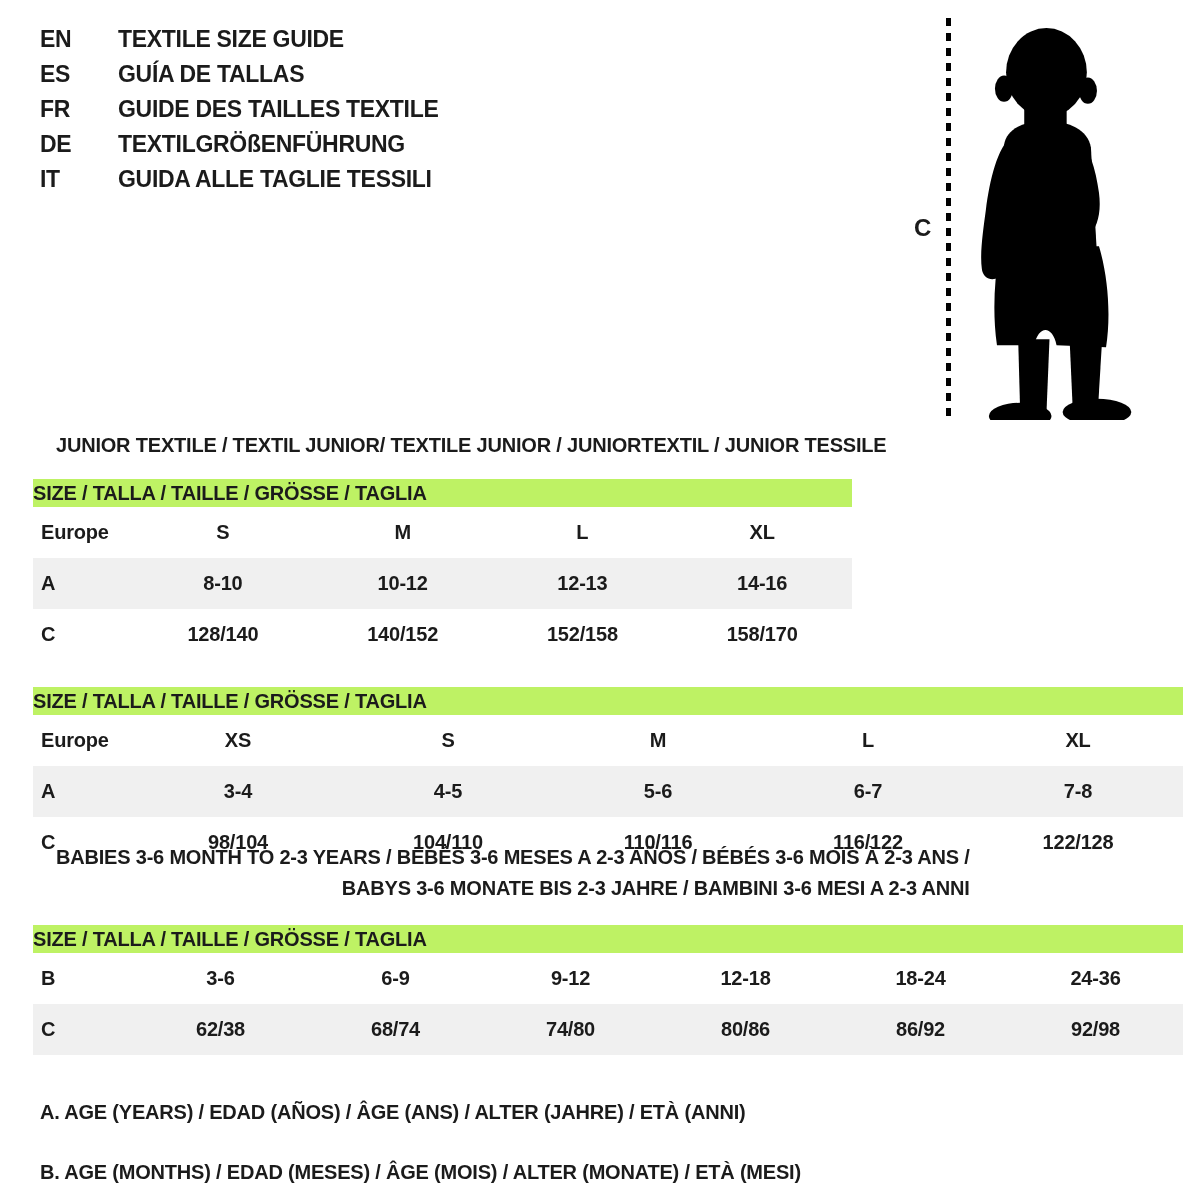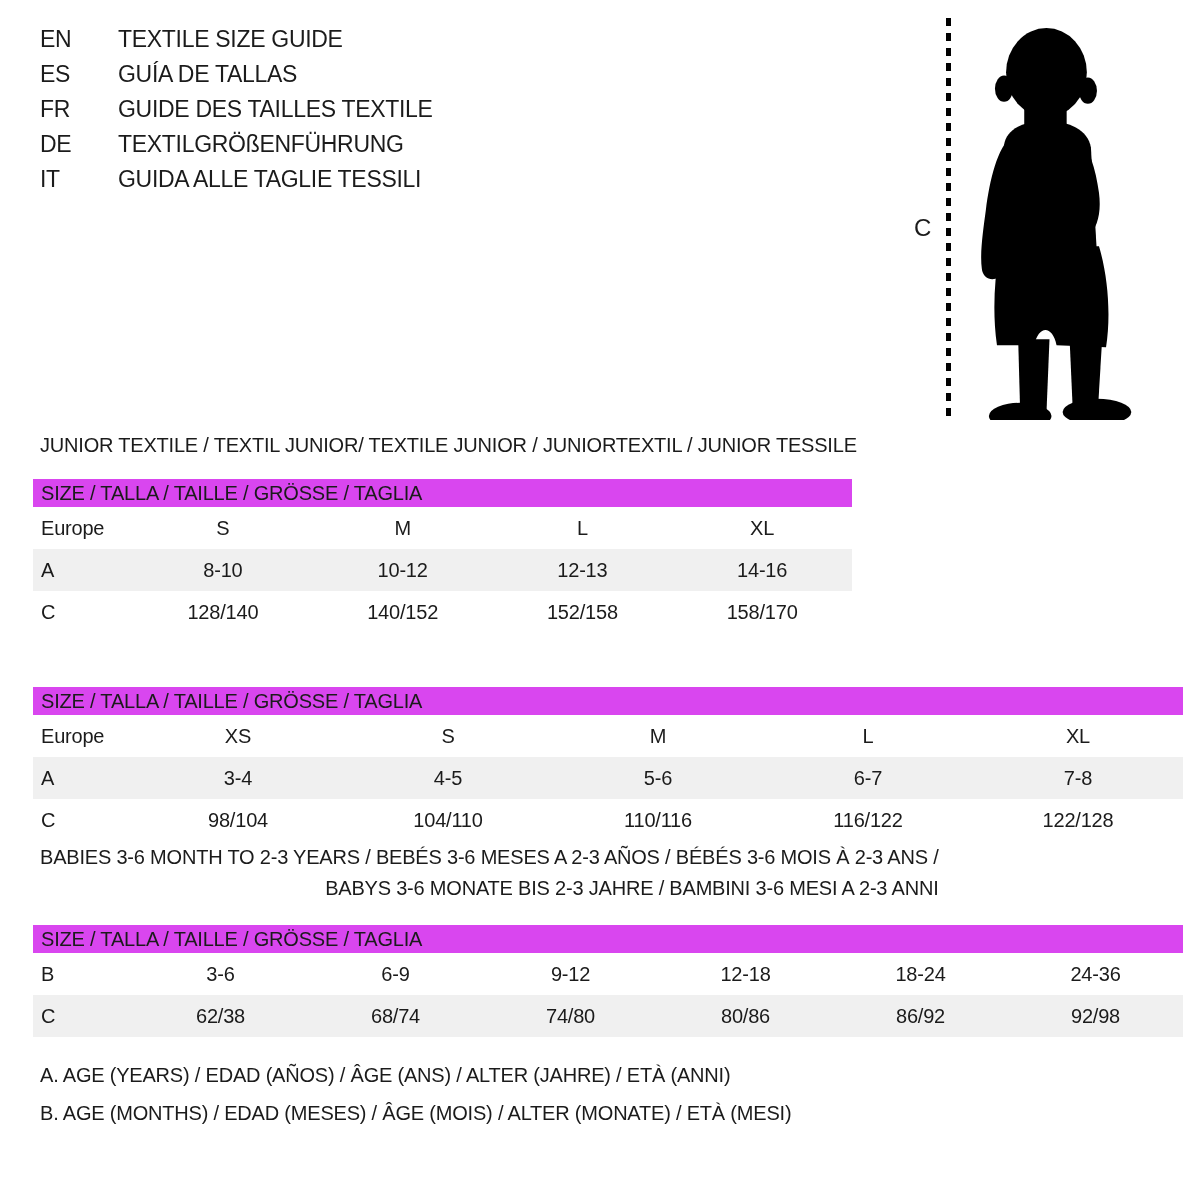--- a/index.html
+++ b/index.html
@@ -1,51 +1,51 @@
 <!DOCTYPE html>
 <html><head>
 <meta charset="utf-8">
 <style>
   html,body{margin:0;padding:0;background:#ffffff;}
   .canvas{
     position:relative;width:1200px;height:1200px;background:#ffffff;
-    font-family:"Liberation Sans", sans-serif;color:#1b1b1b;font-weight:400;
+    font-family:"Liberation Sans", sans-serif;color:#1b1b1b;font-weight:700;
     overflow:hidden;
   }
   
   .lang-list{position:absolute;left:40px;top:22px;}
   .lang-row{display:flex;height:35px;align-items:center;font-size:23px;letter-spacing:-0.3px;}
   .lang-code{width:78px;flex:0 0 78px;}
   .lang-label{white-space:nowrap;}
   
   .dashed-line{
     position:absolute;left:946px;top:18px;width:5px;height:398px;
     background:repeating-linear-gradient(to bottom,#000 0 8px,transparent 8px 15px);
   }
   .c-label{position:absolute;left:914px;top:214px;font-size:24px;}
   .baby{position:absolute;left:966px;top:16px;width:170px;height:404px;}
   
-  .section-heading{position:absolute;left:40px;font-size:20px;letter-spacing:-0.2px;white-space:nowrap;line-height:24px;}
+  .section-heading{position:absolute;left:56px;font-size:20px;letter-spacing:-0.2px;white-space:nowrap;line-height:24px;}
   .heading-sub{font-size:12px;position:relative;top:4px;}
   .babies-heading div{margin-bottom:7px;}
   
   .size-table{position:absolute;left:33px;}
   .w-junior{width:819px;}
   .w-wide{width:1150px;}
   .size-header{
-    height:28px;background:#d946ef;display:flex;align-items:center;
-    padding-left:8px;font-size:20px;letter-spacing:-0.2px;box-sizing:border-box;
+    height:28px;background:#bef264;display:flex;align-items:center;
+    font-size:20px;letter-spacing:-0.2px;box-sizing:border-box;
   }
-  .trow{display:flex;height:42px;align-items:center;font-size:20px;letter-spacing:-0.2px;}
+  .trow{display:flex;height:51px;align-items:center;font-size:20px;letter-spacing:-0.2px;}
   .trow.alt{background:#f0f0f0;}
   .tcell{flex:1;text-align:center;}
   .tcell.label{flex:0 0 100px;text-align:left;padding-left:8px;box-sizing:border-box;}
   
   .legend{position:absolute;left:40px;top:1064px;font-size:20px;letter-spacing:-0.2px;}
-  .legend-line{margin-bottom:15px;white-space:nowrap;}
+  .legend-line{margin-bottom:15px;white-space:nowrap;margin-top:37px;}
 </style>
 </head>
 <body>
 
 <div class="canvas">
 
   <div class="lang-list">
     <div class="lang-row">
       <span class="lang-code">EN</span>
       <span class="lang-label">TEXTILE SIZE GUIDE</span>

